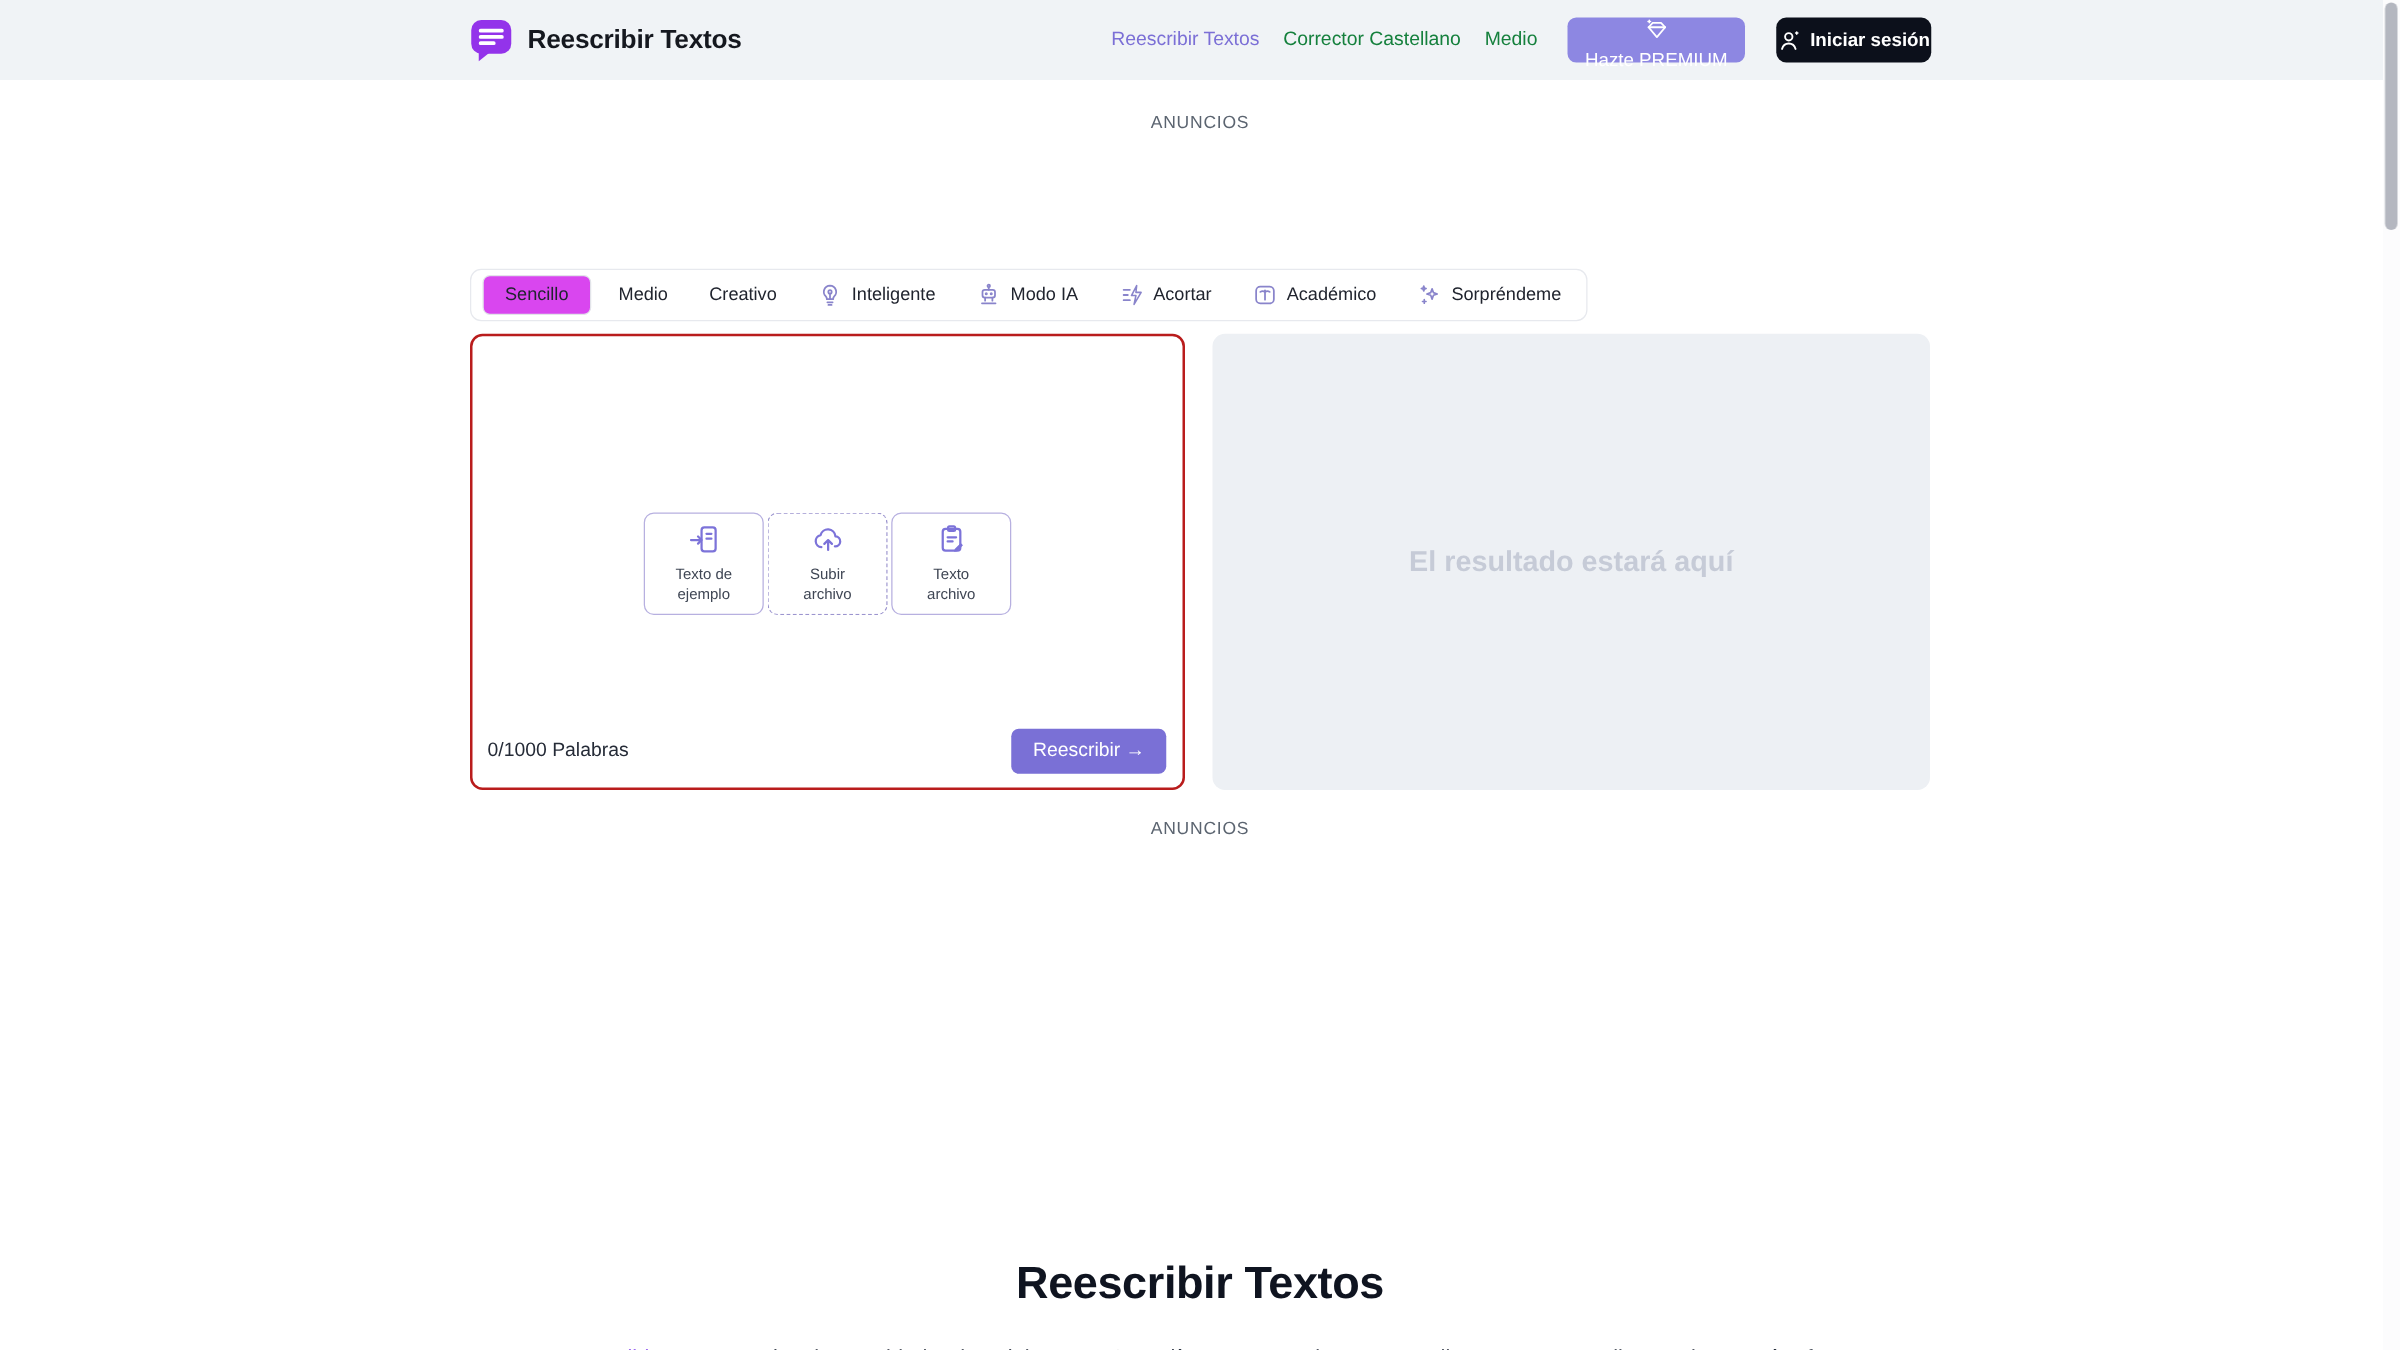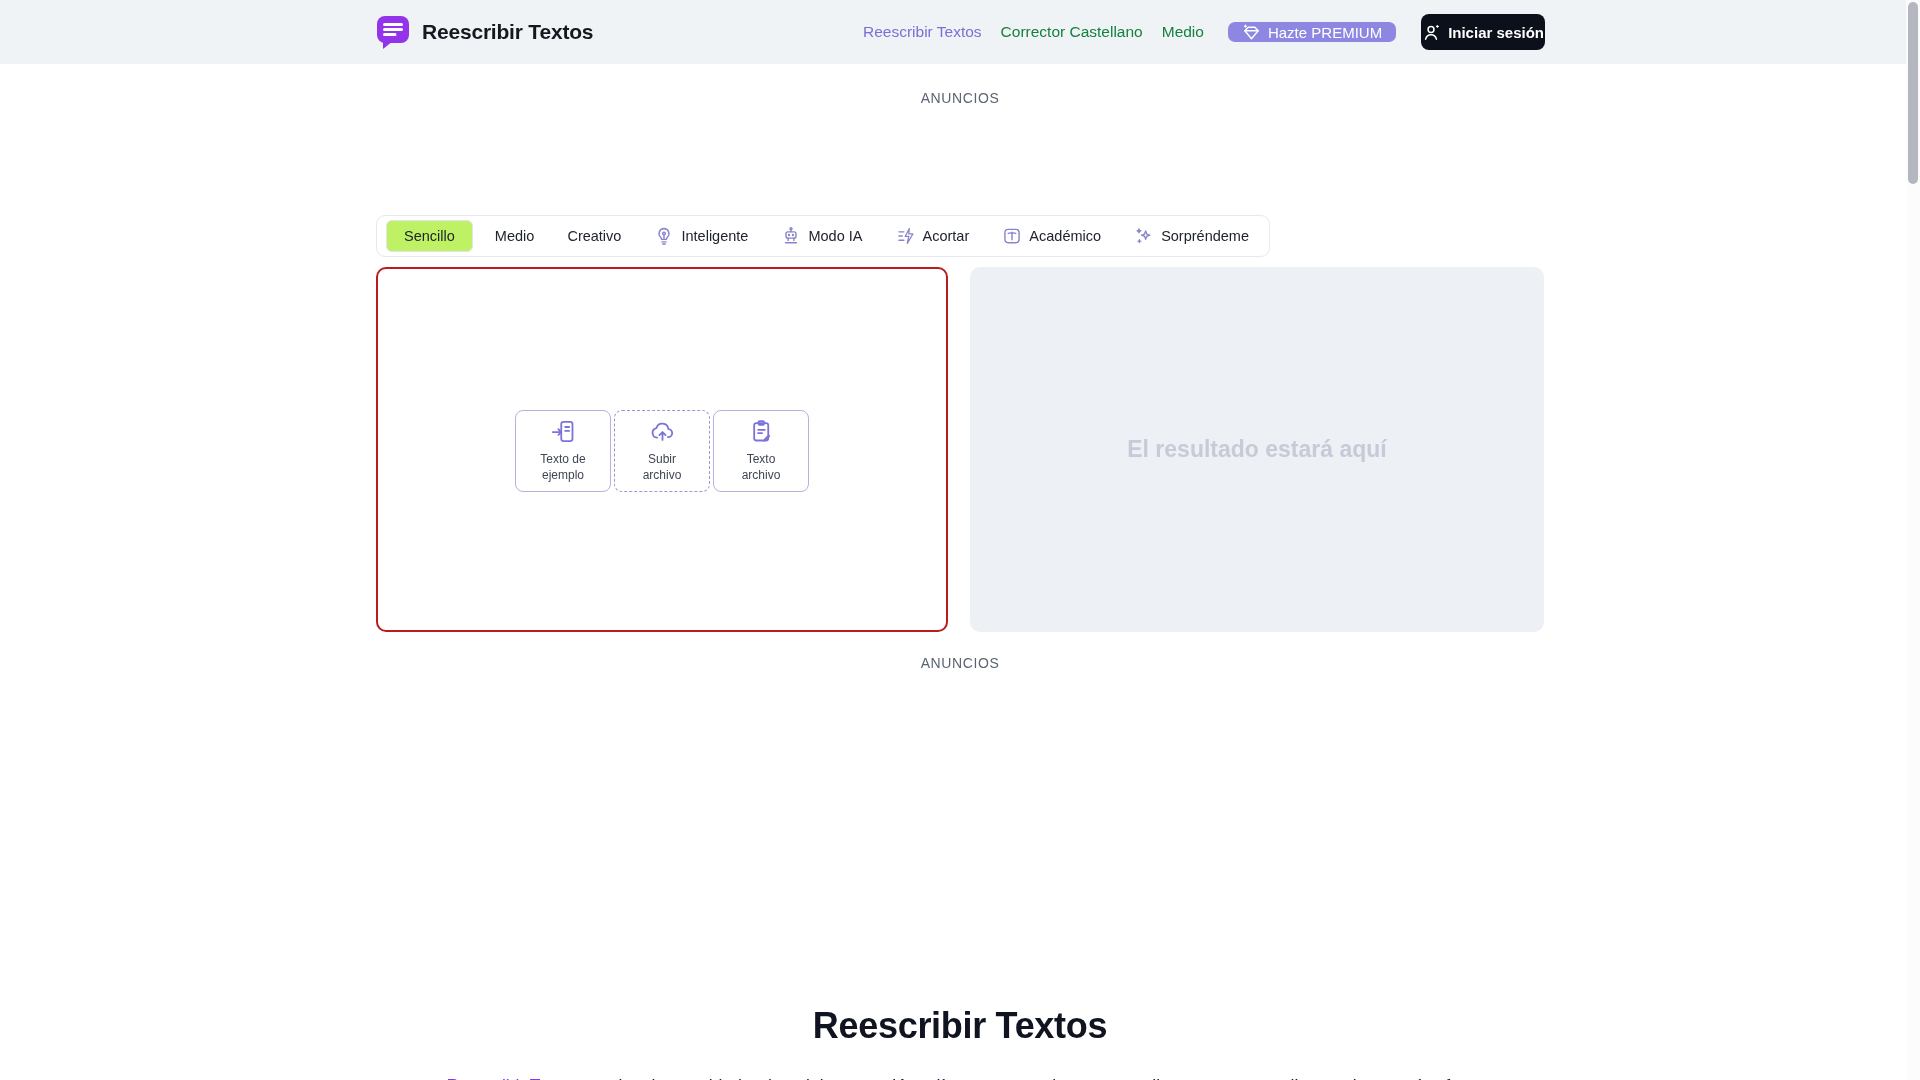--- a/index.html
+++ b/index.html
@@ -9,40 +9,40 @@
   
   .header { height:64px; background:#f0f3f6; display:flex; align-items:center; }
   .header-inner { width:1170px; margin:0 auto; display:flex; align-items:center; }
   .brand { display:flex; align-items:center; gap:11px; cursor:pointer; }
   .brand-text { font-size:21px; font-weight:700; color:#15181f; letter-spacing:-0.2px; }
   .spacer { flex:1; }
   .nav { display:flex; align-items:center; gap:19px; }
   .nav-link { font-size:15.5px; color:#15803d; text-decoration:none; cursor:pointer; }
   .nav-link.active { color:#7b6fd6; }
   .premium-btn { display:flex; align-items:center; gap:7px; background:#8d87e2; color:#ffffff;
-    border:none; border-radius:7px; height:20px; padding:0 14px; font-size:15px; cursor:pointer;
-    font-family:inherit; margin-left:5px; }
+    border:none; border-radius:7px; height:36px; padding:0 14px; font-size:15px; cursor:pointer;
+    font-family:inherit; margin-left:5px;flex-direction:column; }
   .login-btn { display:flex; align-items:center; gap:7px; background:#0c101b; color:#ffffff;
     border:none; border-radius:8px; height:36px; padding:0 1px; font-size:15px; font-weight:600;
     cursor:pointer; font-family:inherit; margin-left:6px; }
 
   
   .ad-slot-top { height:151px; padding-top:25px; text-align:center; }
   .ad-label { font-size:14px; color:#5b6470; letter-spacing:0.6px; }
   .ad-slot-bottom { padding-top:22px; text-align:center; }
 
   
   .container { width:1168px; margin:0 auto; }
 
   
   .tabbar { width:894px; height:42px; background:#ffffff; border:1px solid #e7e9ee; border-radius:9px;
     display:flex; align-items:center; justify-content:space-between; padding:0 9px; }
   .tab { display:flex; align-items:center; gap:7px; padding:7px 10px; border-radius:6px;
     font-size:14.5px; color:#20242e; cursor:pointer; border:1px solid transparent; white-space:nowrap; }
-  .tab.selected { background:#bef264; border-color:#e2e4e9; padding:7px 17px; }
+  .tab.selected { background:#d946ef; border-color:#e2e4e9; padding:7px 17px; }
   .tab .ticon { width:20px; height:20px; color:#8984cb; display:inline-flex; }
   .tab .ticon svg { width:20px; height:20px; }
 
   
   .panels { display:flex; gap:22px; margin-top:10px; }
   .input-panel { position:relative; width:572px; height:365px; background:#ffffff;
     border:2px solid #b91c1c; border-radius:10px; cursor:text; }
   .quick-actions { position:absolute; top:141px; left:0; right:0; display:flex;
     justify-content:center; gap:3px; }
   .qa-btn { width:96px; height:82px; background:#ffffff; border:1px solid #b7b0e0; border-radius:8px;
@@ -214,20 +214,24 @@
             <svg viewBox="0 0 24 24" fill="none" stroke="currentColor" stroke-width="1.6" stroke-linecap="round" stroke-linejoin="round">
               <rect x="5.5" y="4.5" width="12.5" height="15.5" rx="2"></rect>
               <rect x="9.3" y="2.8" width="5" height="3.2" rx="1"></rect>
               <path d="M9 10.5h6M9 13.5h3.5"></path>
               <path d="M14 18.8l4.3-4.3 1.6 1.6-4.3 4.3-2 .4.4-2z" fill="currentColor" stroke="none"></path>
             </svg>
           </span>
           <span class="qa-label">Texto archivo</span>
         </button>
       </div>
+      <div class="panel-footer">
+        <span class="word-count">0/1000 Palabras</span>
+        <button class="rewrite-btn">Reescribir →</button>
+      </div>
     </div>
     <div class="result-panel">
       <span class="result-placeholder">El resultado estará aquí</span>
     </div>
   </div>
 </div>
 
 <div class="ad-slot-bottom">
   <span class="ad-label">ANUNCIOS</span>
 </div>

